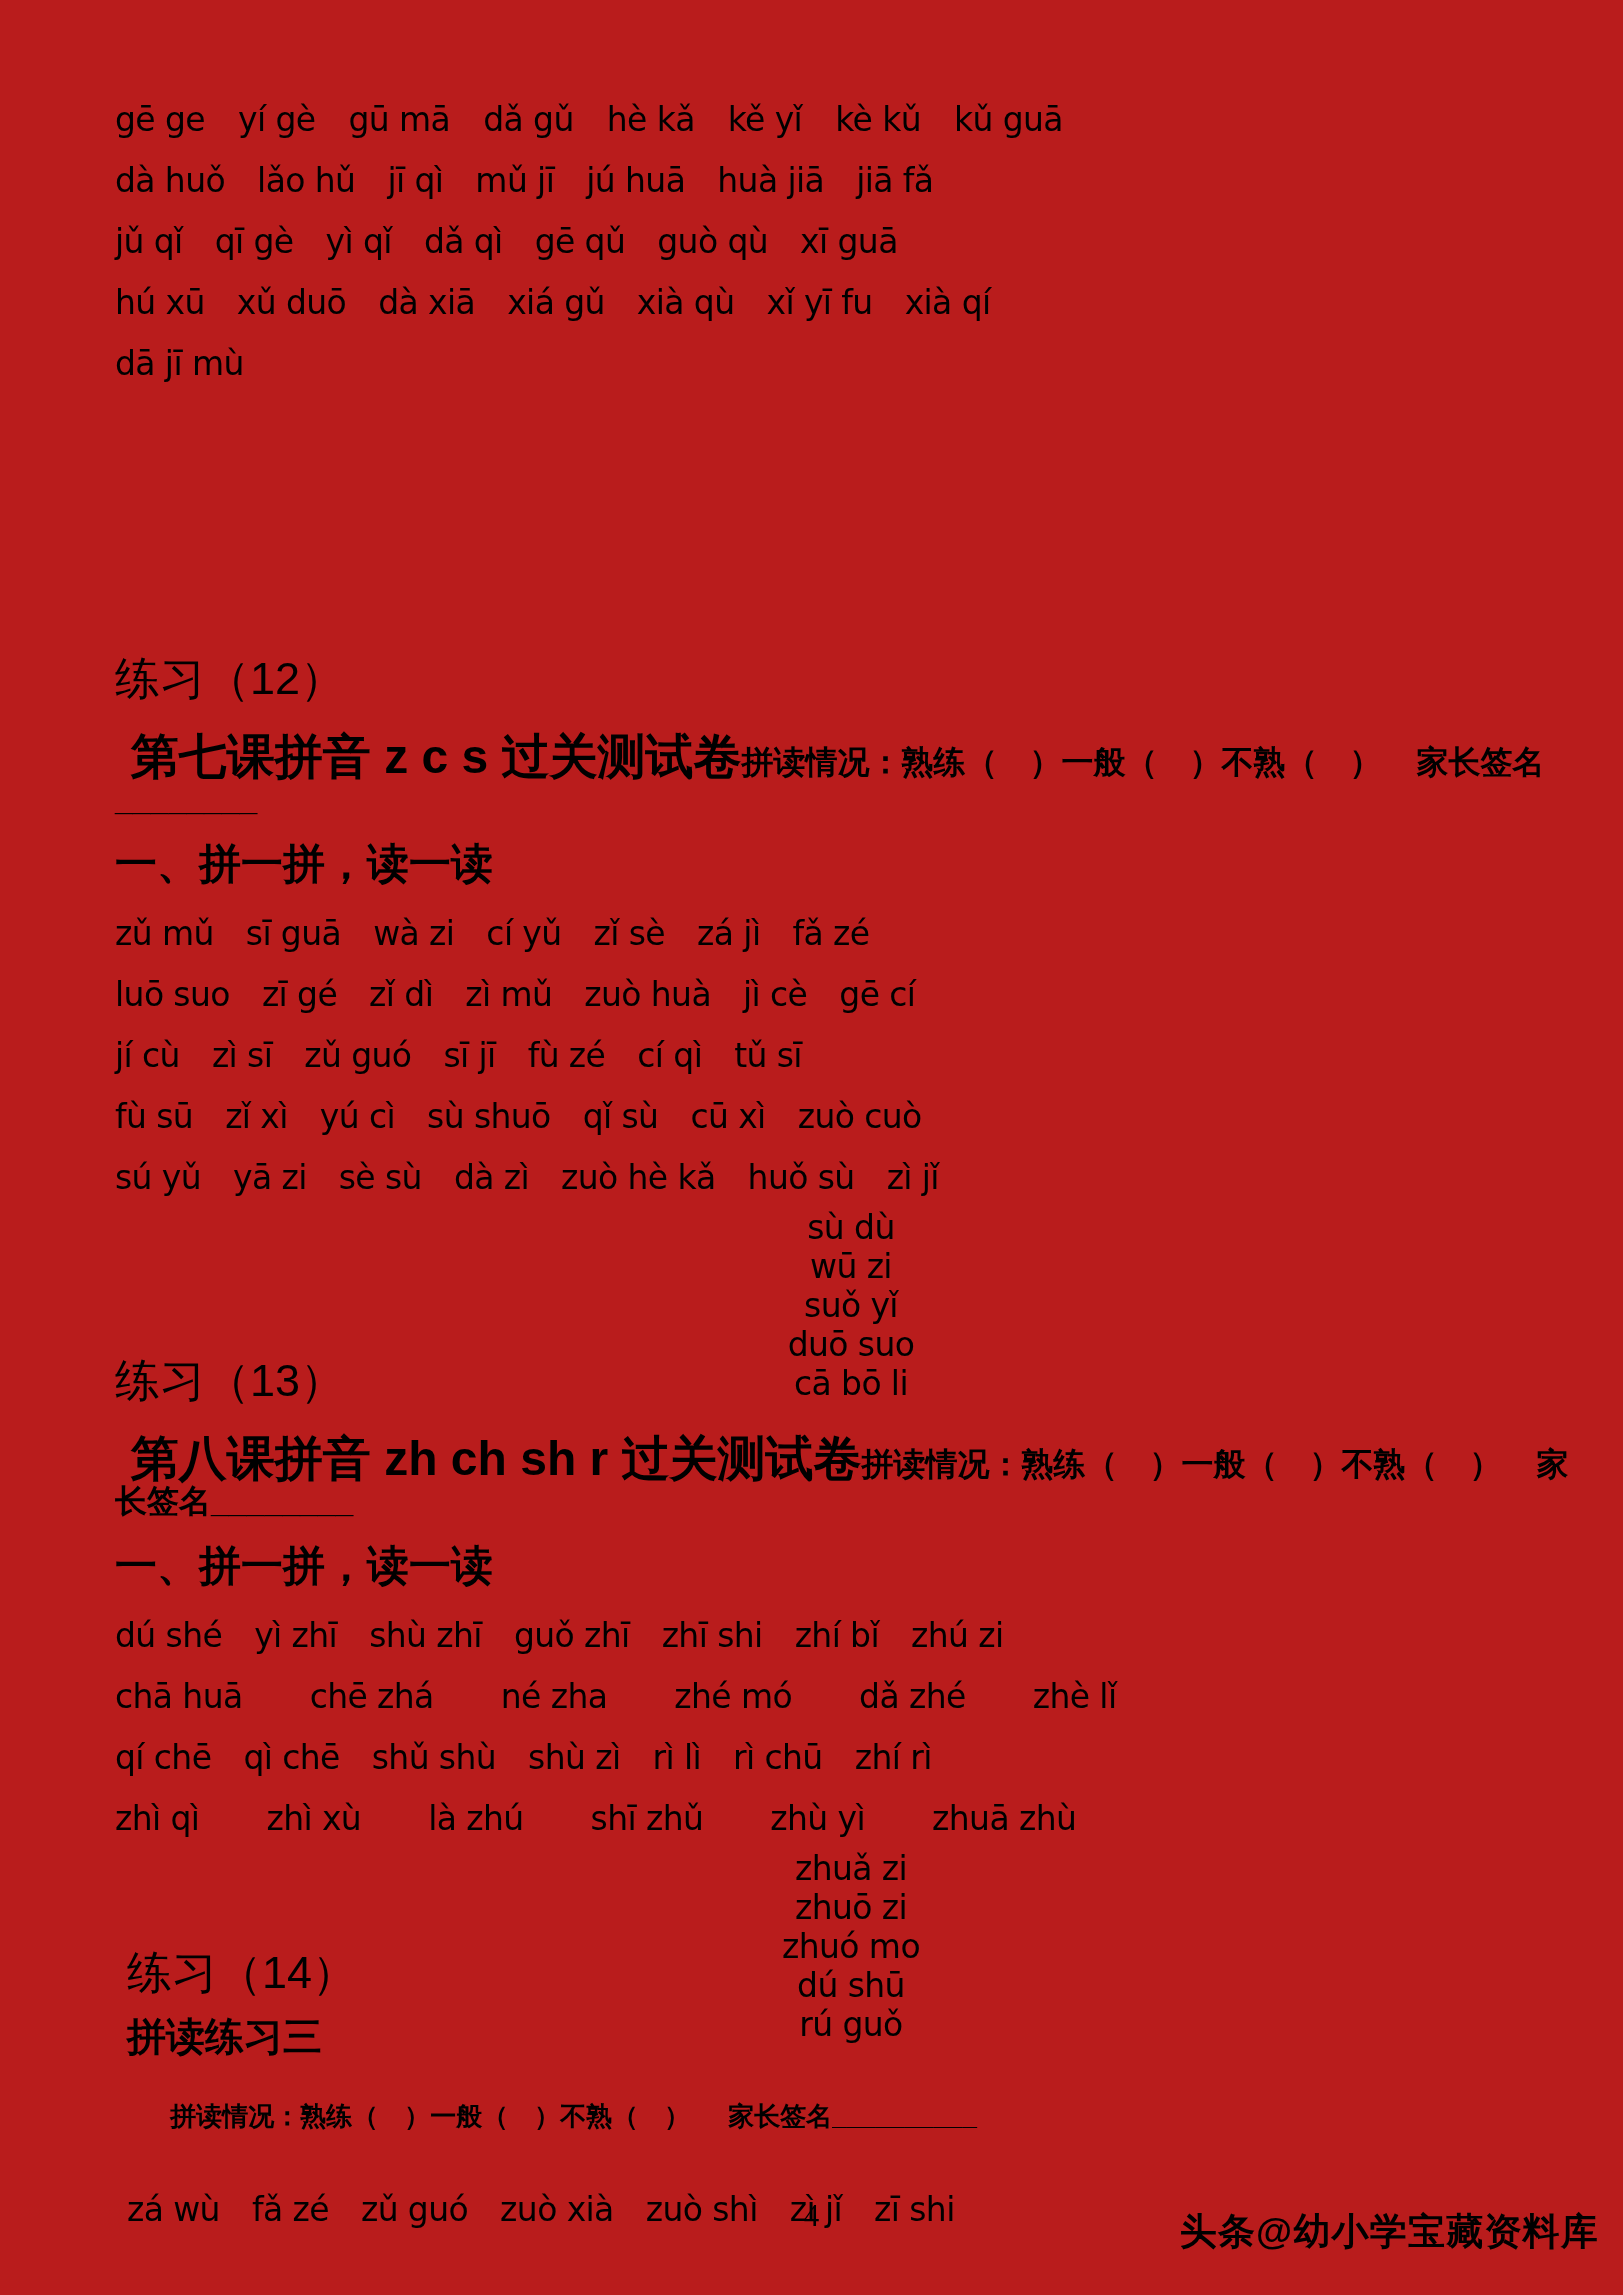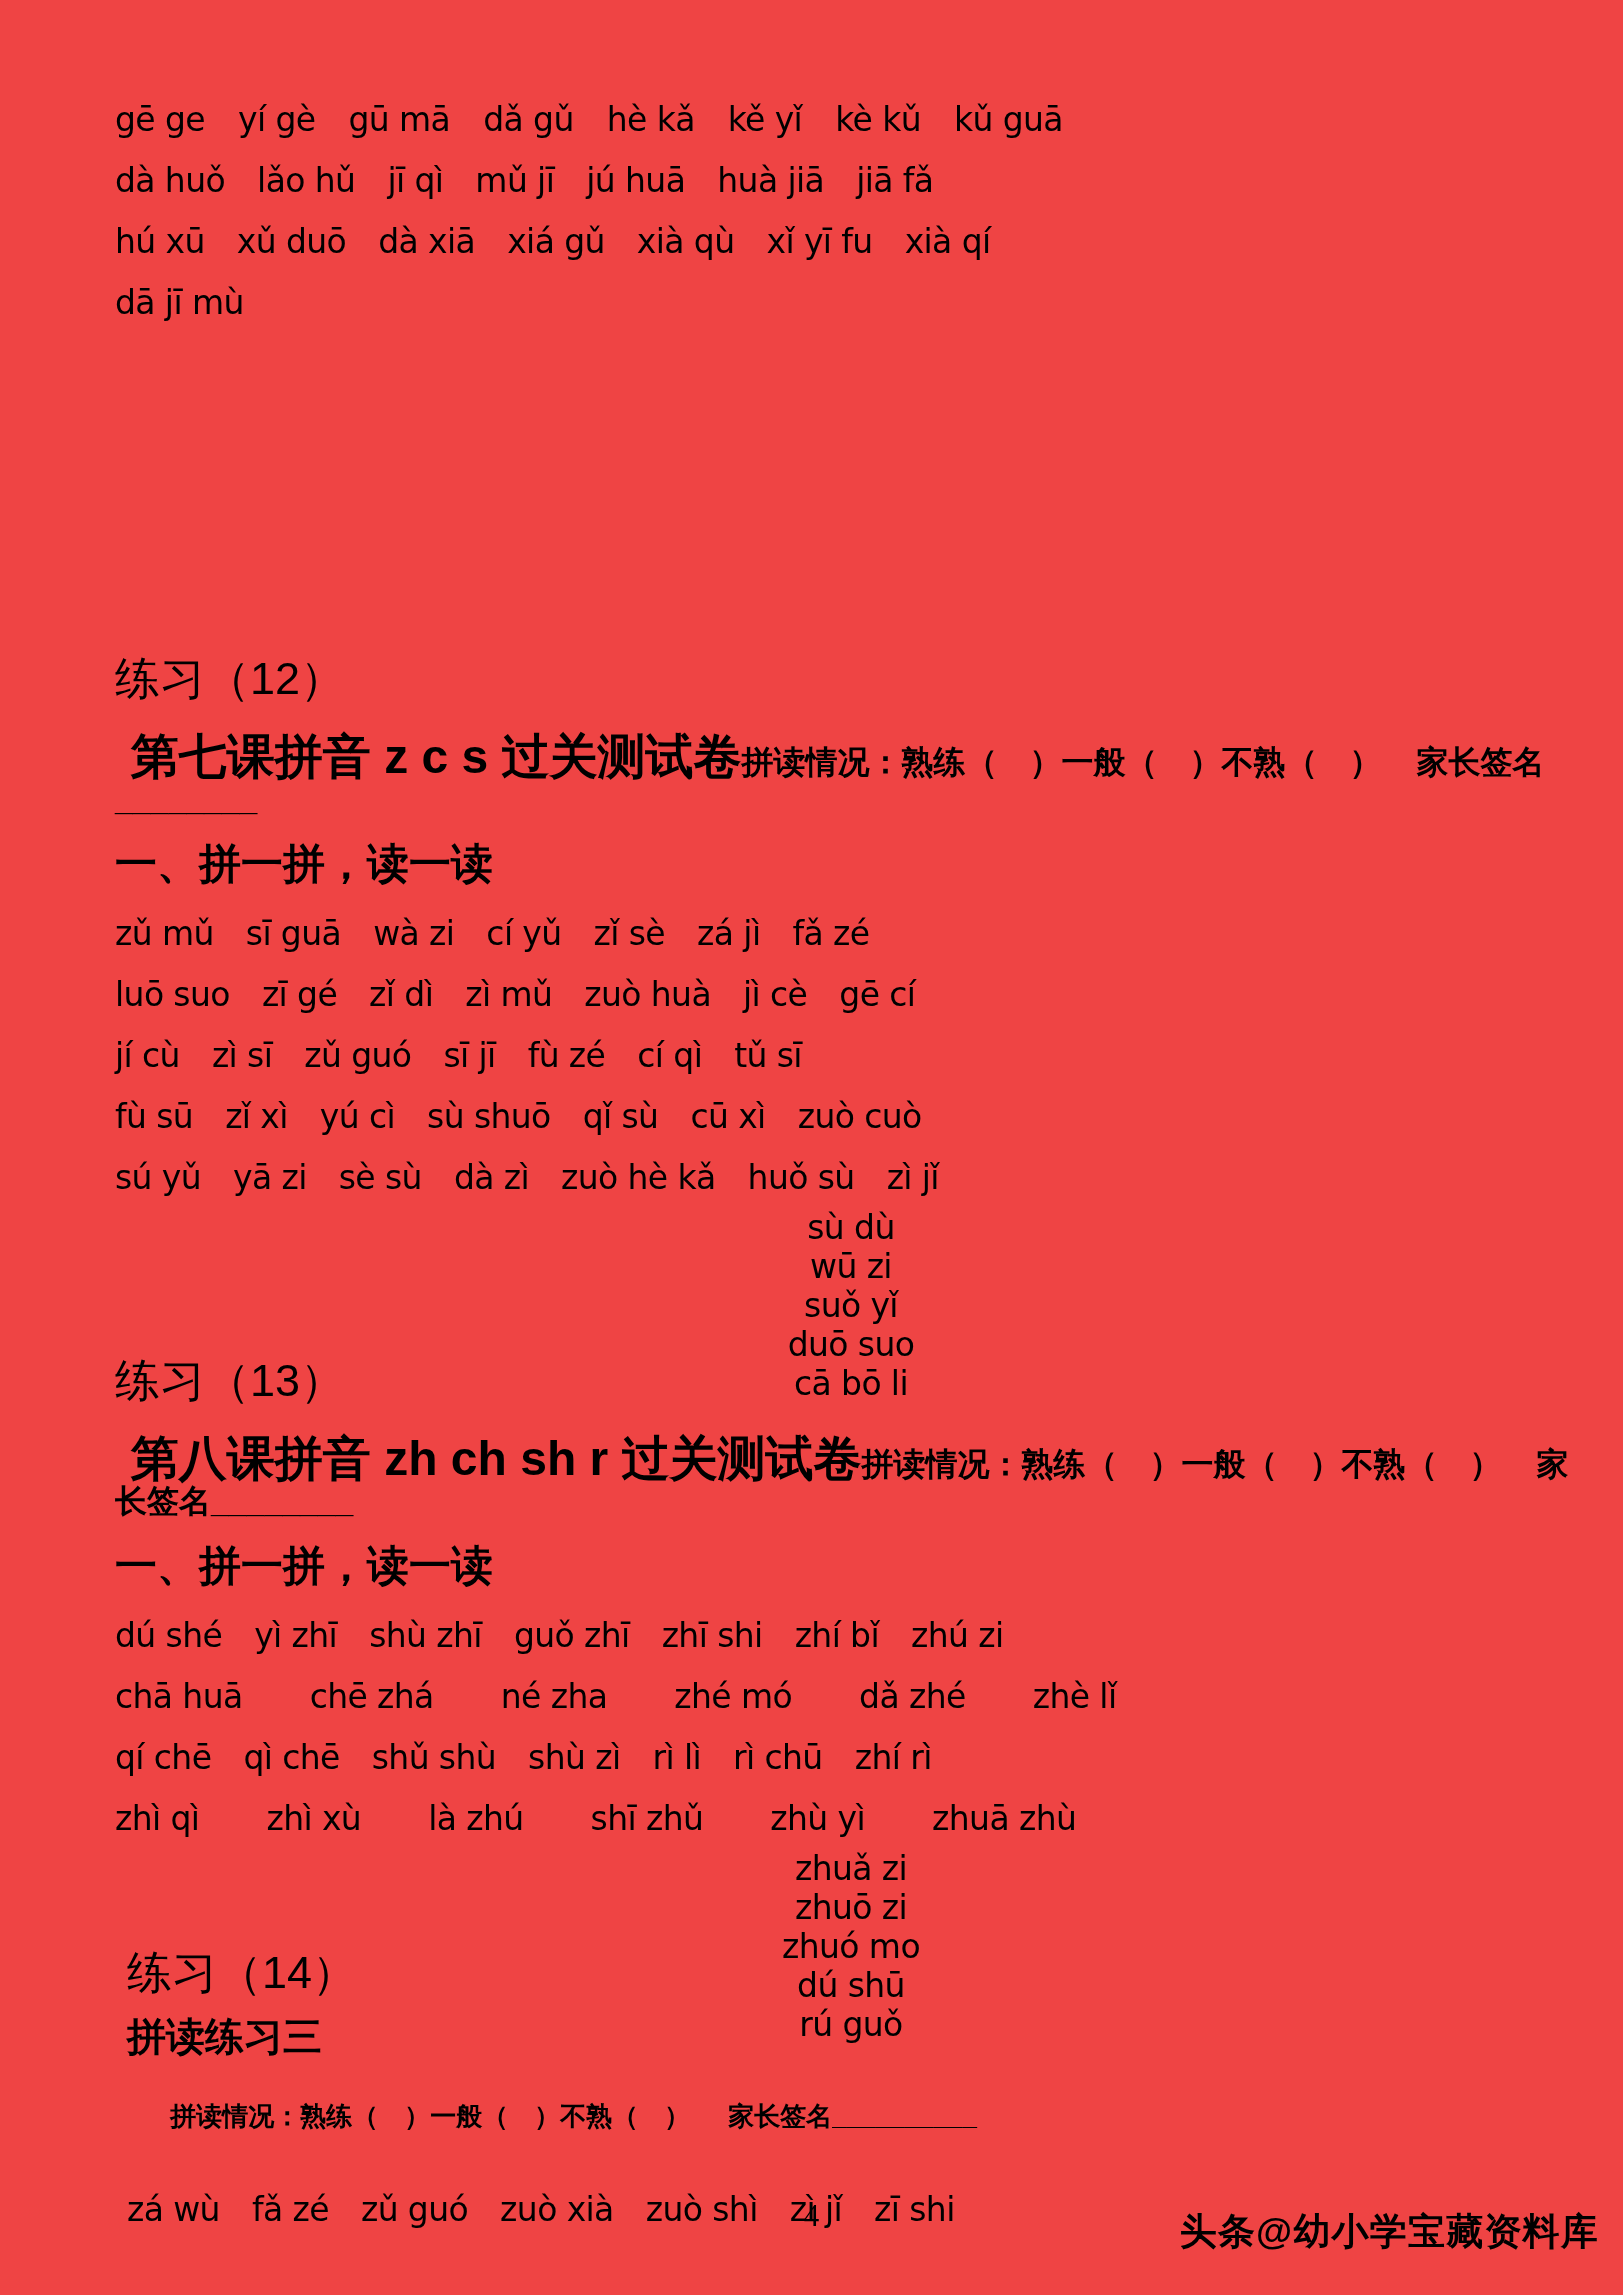--- a/index.html
+++ b/index.html
@@ -1,18 +1,18 @@
 <!DOCTYPE html>
 <html style="font-size:9.5px"><head>
 <meta charset="utf-8">
 <style>
   html,body{margin:0;padding:0;background:#ffffff;}
   body{width:1623px;height:2295px;position:relative;color:#000;
        font-family:"Liberation Sans",sans-serif;}
-  .page{position:absolute;inset:0;background:#ef4444;}
+  .page{position:absolute;inset:0;background:#b91c1c;}
 
   
   .pblock{position:absolute;left:115px;right:48px;}
   .prow{display:flex;align-items:center;height:61px;
         font-family:"DejaVu Sans",sans-serif;font-size:33px;
         letter-spacing:-0.6px;white-space:pre;}
   .cols8{column-gap:33px;}
   .cols7{column-gap:32px;}
   .cols6{column-gap:67px;}
   .cols5{column-gap:74px;flex-direction:column;}
@@ -39,20 +39,21 @@
              font-weight:700;letter-spacing:1.2px;}
 </style>
 </head>
 <body>
 
 <div class="page">
 
   <div class="pblock" style="top:89px;">
     <div class="prow cols8"><span class="pw">gē ge</span><span class="pw">yí gè</span><span class="pw">gū mā</span><span class="pw">dǎ gǔ</span><span class="pw">hè kǎ</span><span class="pw">kě yǐ</span><span class="pw">kè kǔ</span><span class="pw">kǔ guā</span></div>
     <div class="prow cols7"><span class="pw">dà huǒ</span><span class="pw">lǎo hǔ</span><span class="pw">jī qì</span><span class="pw">mǔ jī</span><span class="pw">jú huā</span><span class="pw">huà jiā</span><span class="pw">jiā fǎ</span></div>
+    <div class="prow cols7"><span class="pw">jǔ qǐ</span><span class="pw">qī gè</span><span class="pw">yì qǐ</span><span class="pw">dǎ qì</span><span class="pw">gē qǔ</span><span class="pw">guò qù</span><span class="pw">xī guā</span></div>
     <div class="prow cols7"><span class="pw">hú xū</span><span class="pw">xǔ duō</span><span class="pw">dà xiā</span><span class="pw">xiá gǔ</span><span class="pw">xià qù</span><span class="pw">xǐ yī fu</span><span class="pw">xià qí</span></div>
     <div class="prow cols1"><span class="pw">dā jī mù</span></div>
   </div>
 
   <div class="section" style="top:656px;">
     <div class="sec-title">练习（12）</div>
     <div class="hline">
       <span class="h-big">第七课拼音 z c s 过关测试卷</span><span class="h-small">拼读情况：熟练（　）一般（　）不熟（　）</span><span class="h-small h-sign">家长签名________</span>
     </div>
     <div class="subhead">一、拼一拼，读一读</div>

